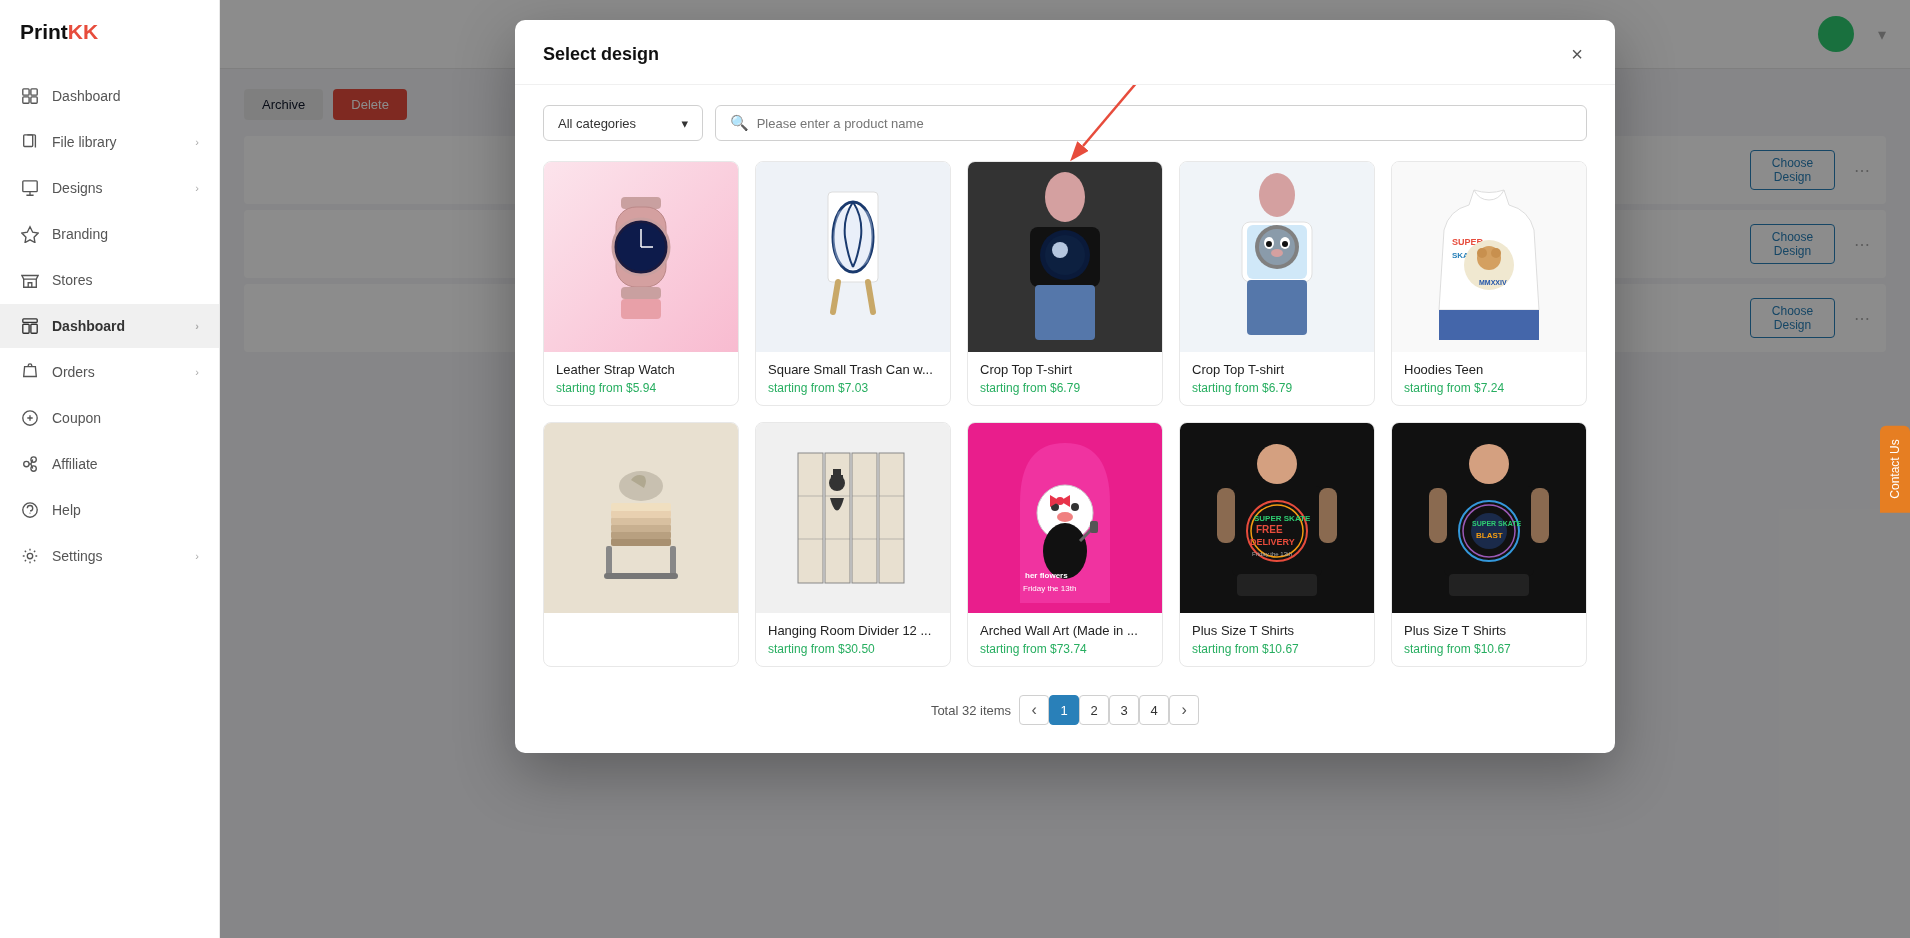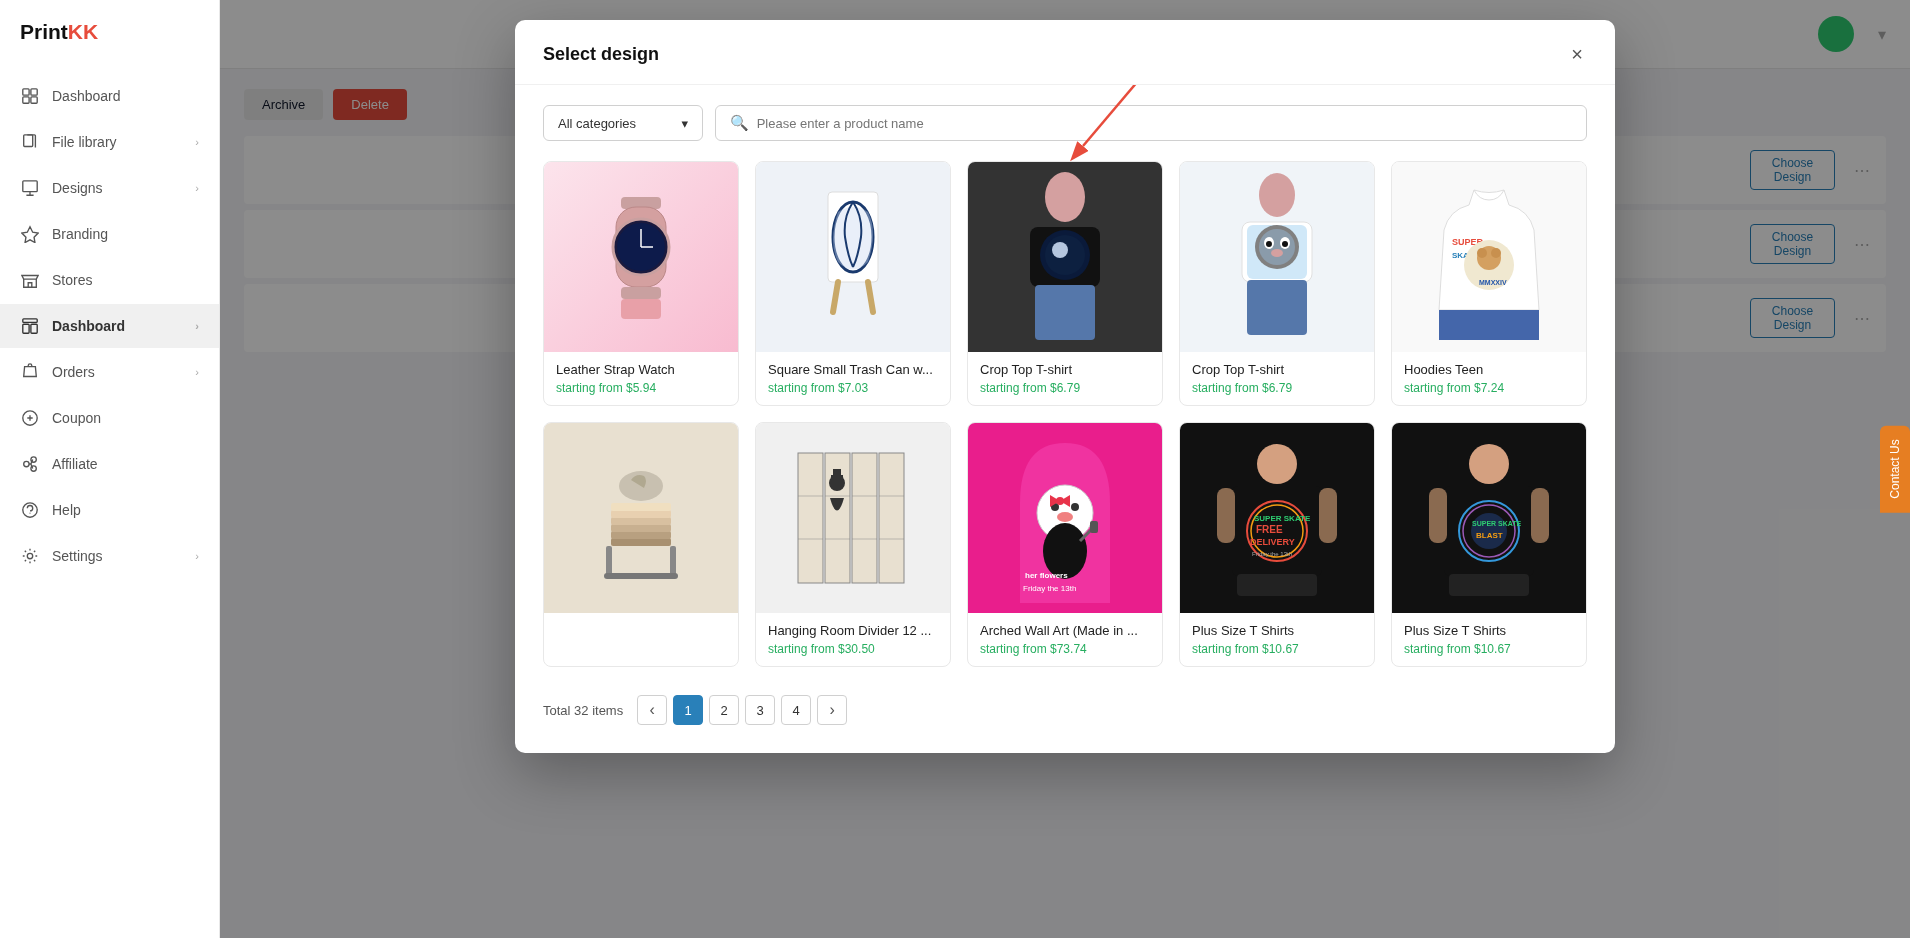--- a/index.html
+++ b/index.html
@@ -147,22 +147,22 @@
     .product-card {
       border: 1px solid #e8e8e8; border-radius: 8px; overflow: hidden;
       background: #fff; cursor: pointer;
     }
     .product-info { padding: 10px 12px; }
     .product-name { font-size: 13px; color: #222; font-weight: 500; margin-bottom: 4px; }
     .product-price { font-size: 12px; color: #27ae60; }
 
     
     .pagination {
-      display: flex; align-items: center; justify-content: flex-start;
-      gap: 6px; padding: 8px 0;
+      display: flex; align-items: center; justify-content: center;
+      padding: 8px 0;
     }
     .page-info { font-size: 13px; color: #555; margin-right: 8px; }
     .page-btn {
       width: 30px; height: 30px; border: 1px solid #d0d0d0; border-radius: 4px;
       background: #fff; cursor: pointer; display: flex; align-items: center;
       justify-content: center; font-size: 13px; color: #333;
     }
     .page-btn.active { background: #2980b9; color: #fff; border-color: #2980b9; }
     .page-btn.nav { font-size: 16px; color: #555; }
 

